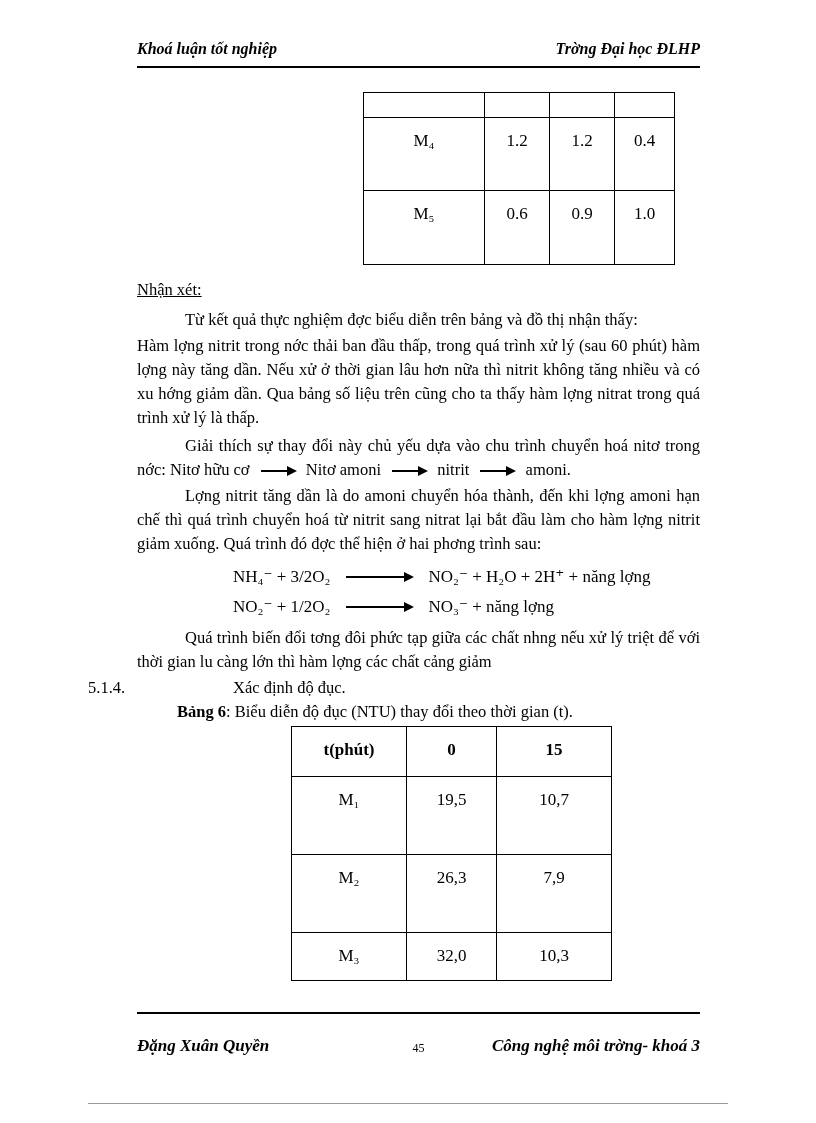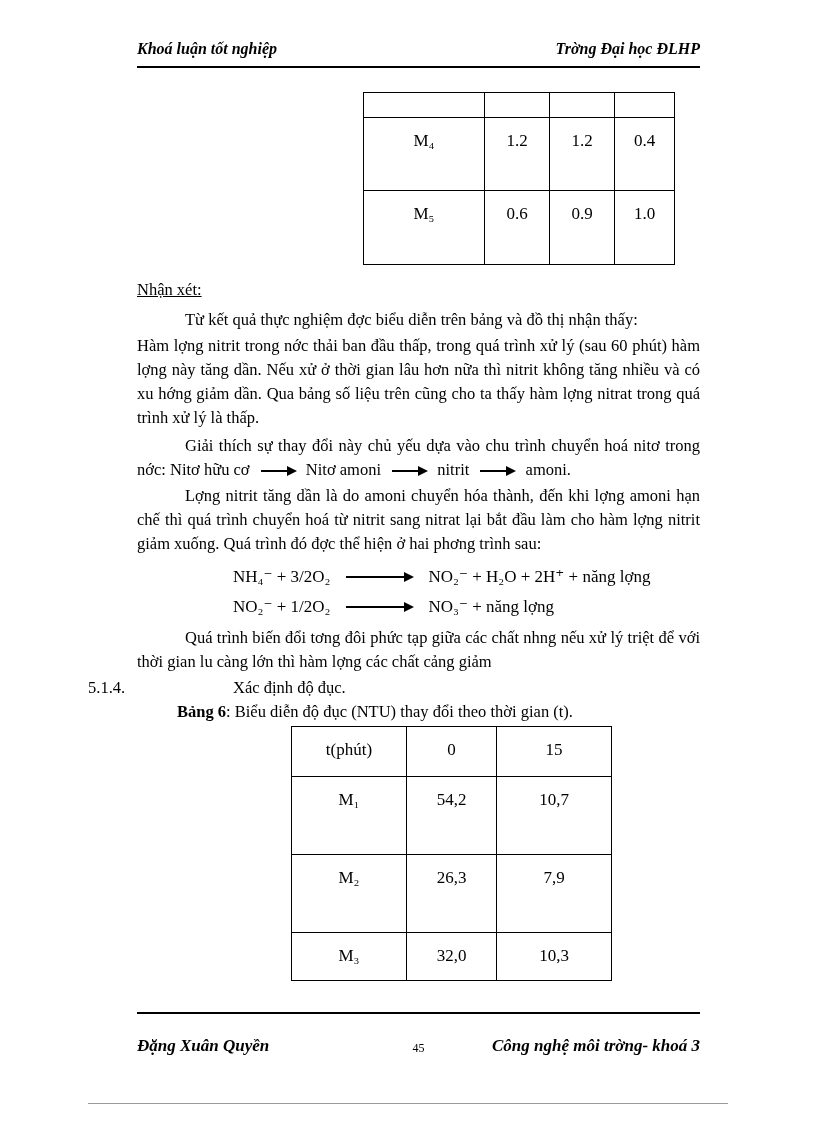--- a/index.html
+++ b/index.html
@@ -34,21 +34,21 @@
     border:1.2px solid #000;
     text-align:center; vertical-align:top;
     padding-top:11px; font-size:17px;
   }
   .tbl-top { margin-left:226px; width:311px; }
   .tbl-top .r0 td { height:25px; padding:0; }
   .tbl-top .r1 td { height:73px;font-family:Liberation Serif, serif; }
   .tbl-top .r2 td { height:74px; }
 
   .tbl-ntu { margin-left:154px; width:320px; }
-  .tbl-ntu .rh td { height:50px; font-weight:normal; }
+  .tbl-ntu .rh td { height:50px; font-weight:bold; }
   .tbl-ntu .r1 td { height:78px; }
   .tbl-ntu .r2 td { height:78px; }
   .tbl-ntu .r3 td { height:48px; }
 
   
   .note { margin-top:13px; text-decoration:underline; }
   .p1 { margin-top:6px; text-indent:48px; }
   .p2 { margin-top:2px; text-align:justify; }
   .p3 { margin-top:4px; text-align:justify; text-indent:48px; }
   .p4 { margin-top:2px; text-align:justify; text-indent:48px; }
@@ -182,21 +182,21 @@
           <col style="width:115px">
         </colgroup>
       <tbody>
           <tr class="rh">
         <td>t(phút)</td>
         <td>0</td>
         <td>15</td>
       </tr>
       <tr class="r1">
         <td>M₁</td>
-        <td>54,2</td>
+        <td>19,5</td>
         <td>10,7</td>
       </tr>
       <tr class="r2">
         <td>M₂</td>
         <td>26,3</td>
         <td>7,9</td>
       </tr>
       <tr class="r3">
         <td>M₃</td>
         <td>32,0</td>

